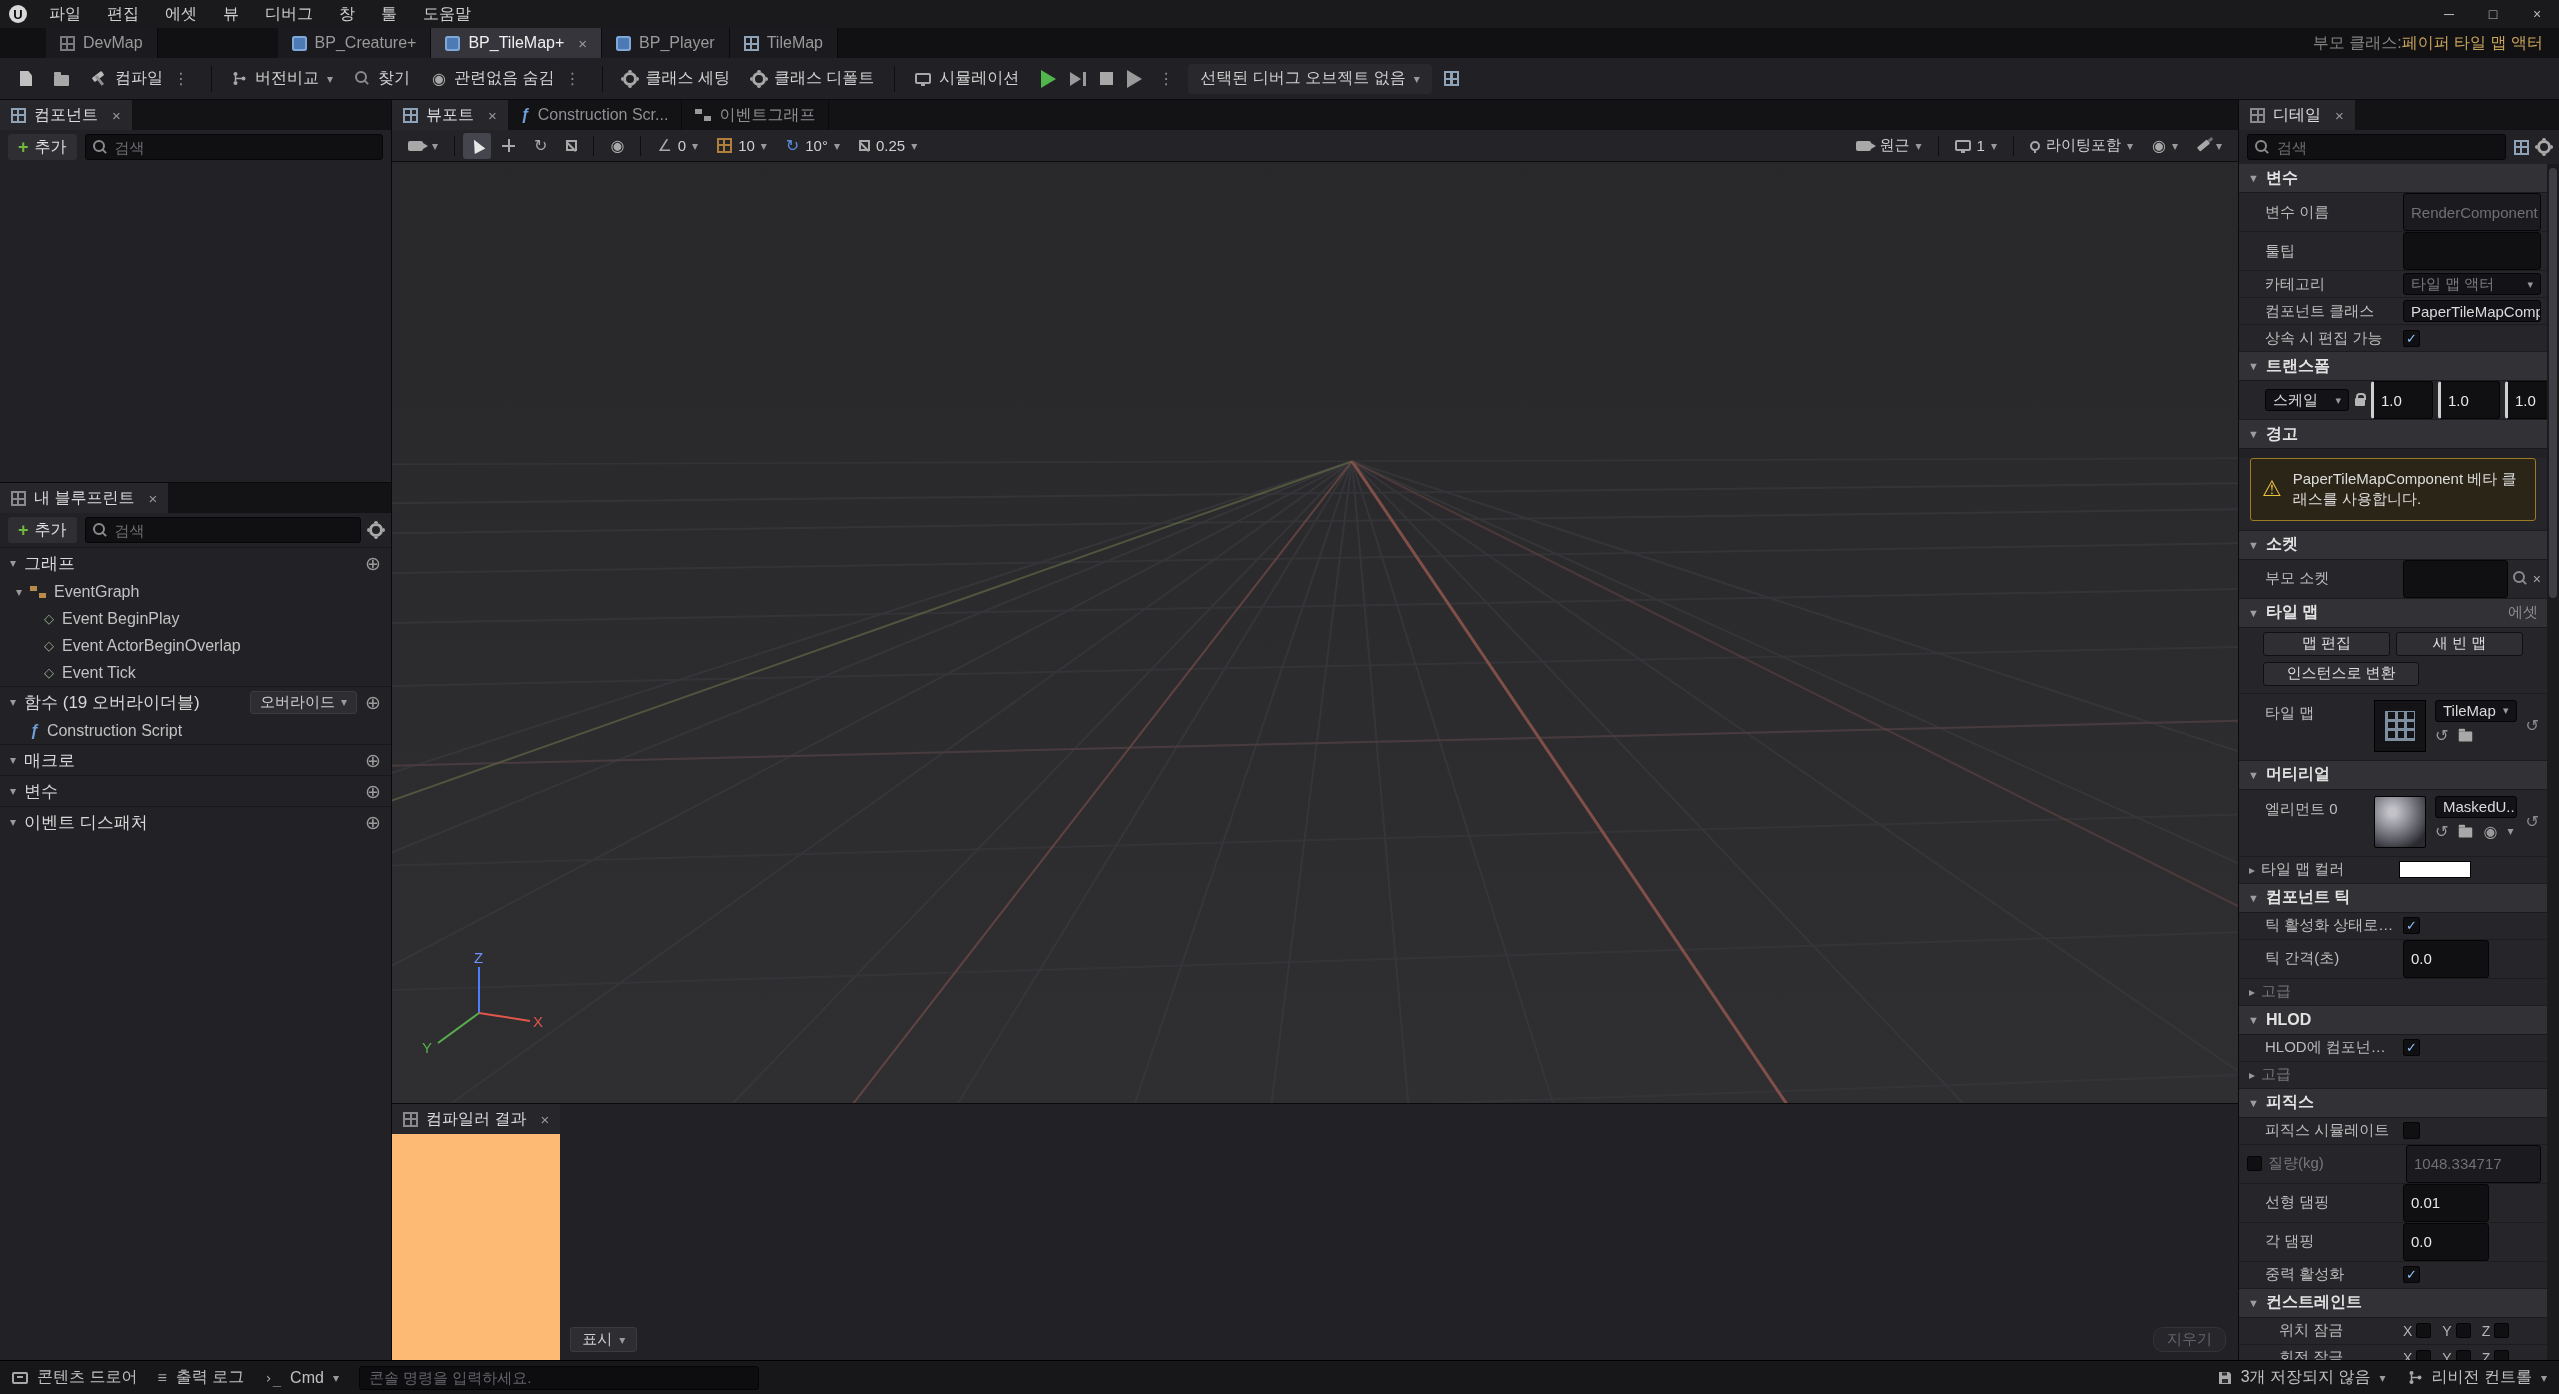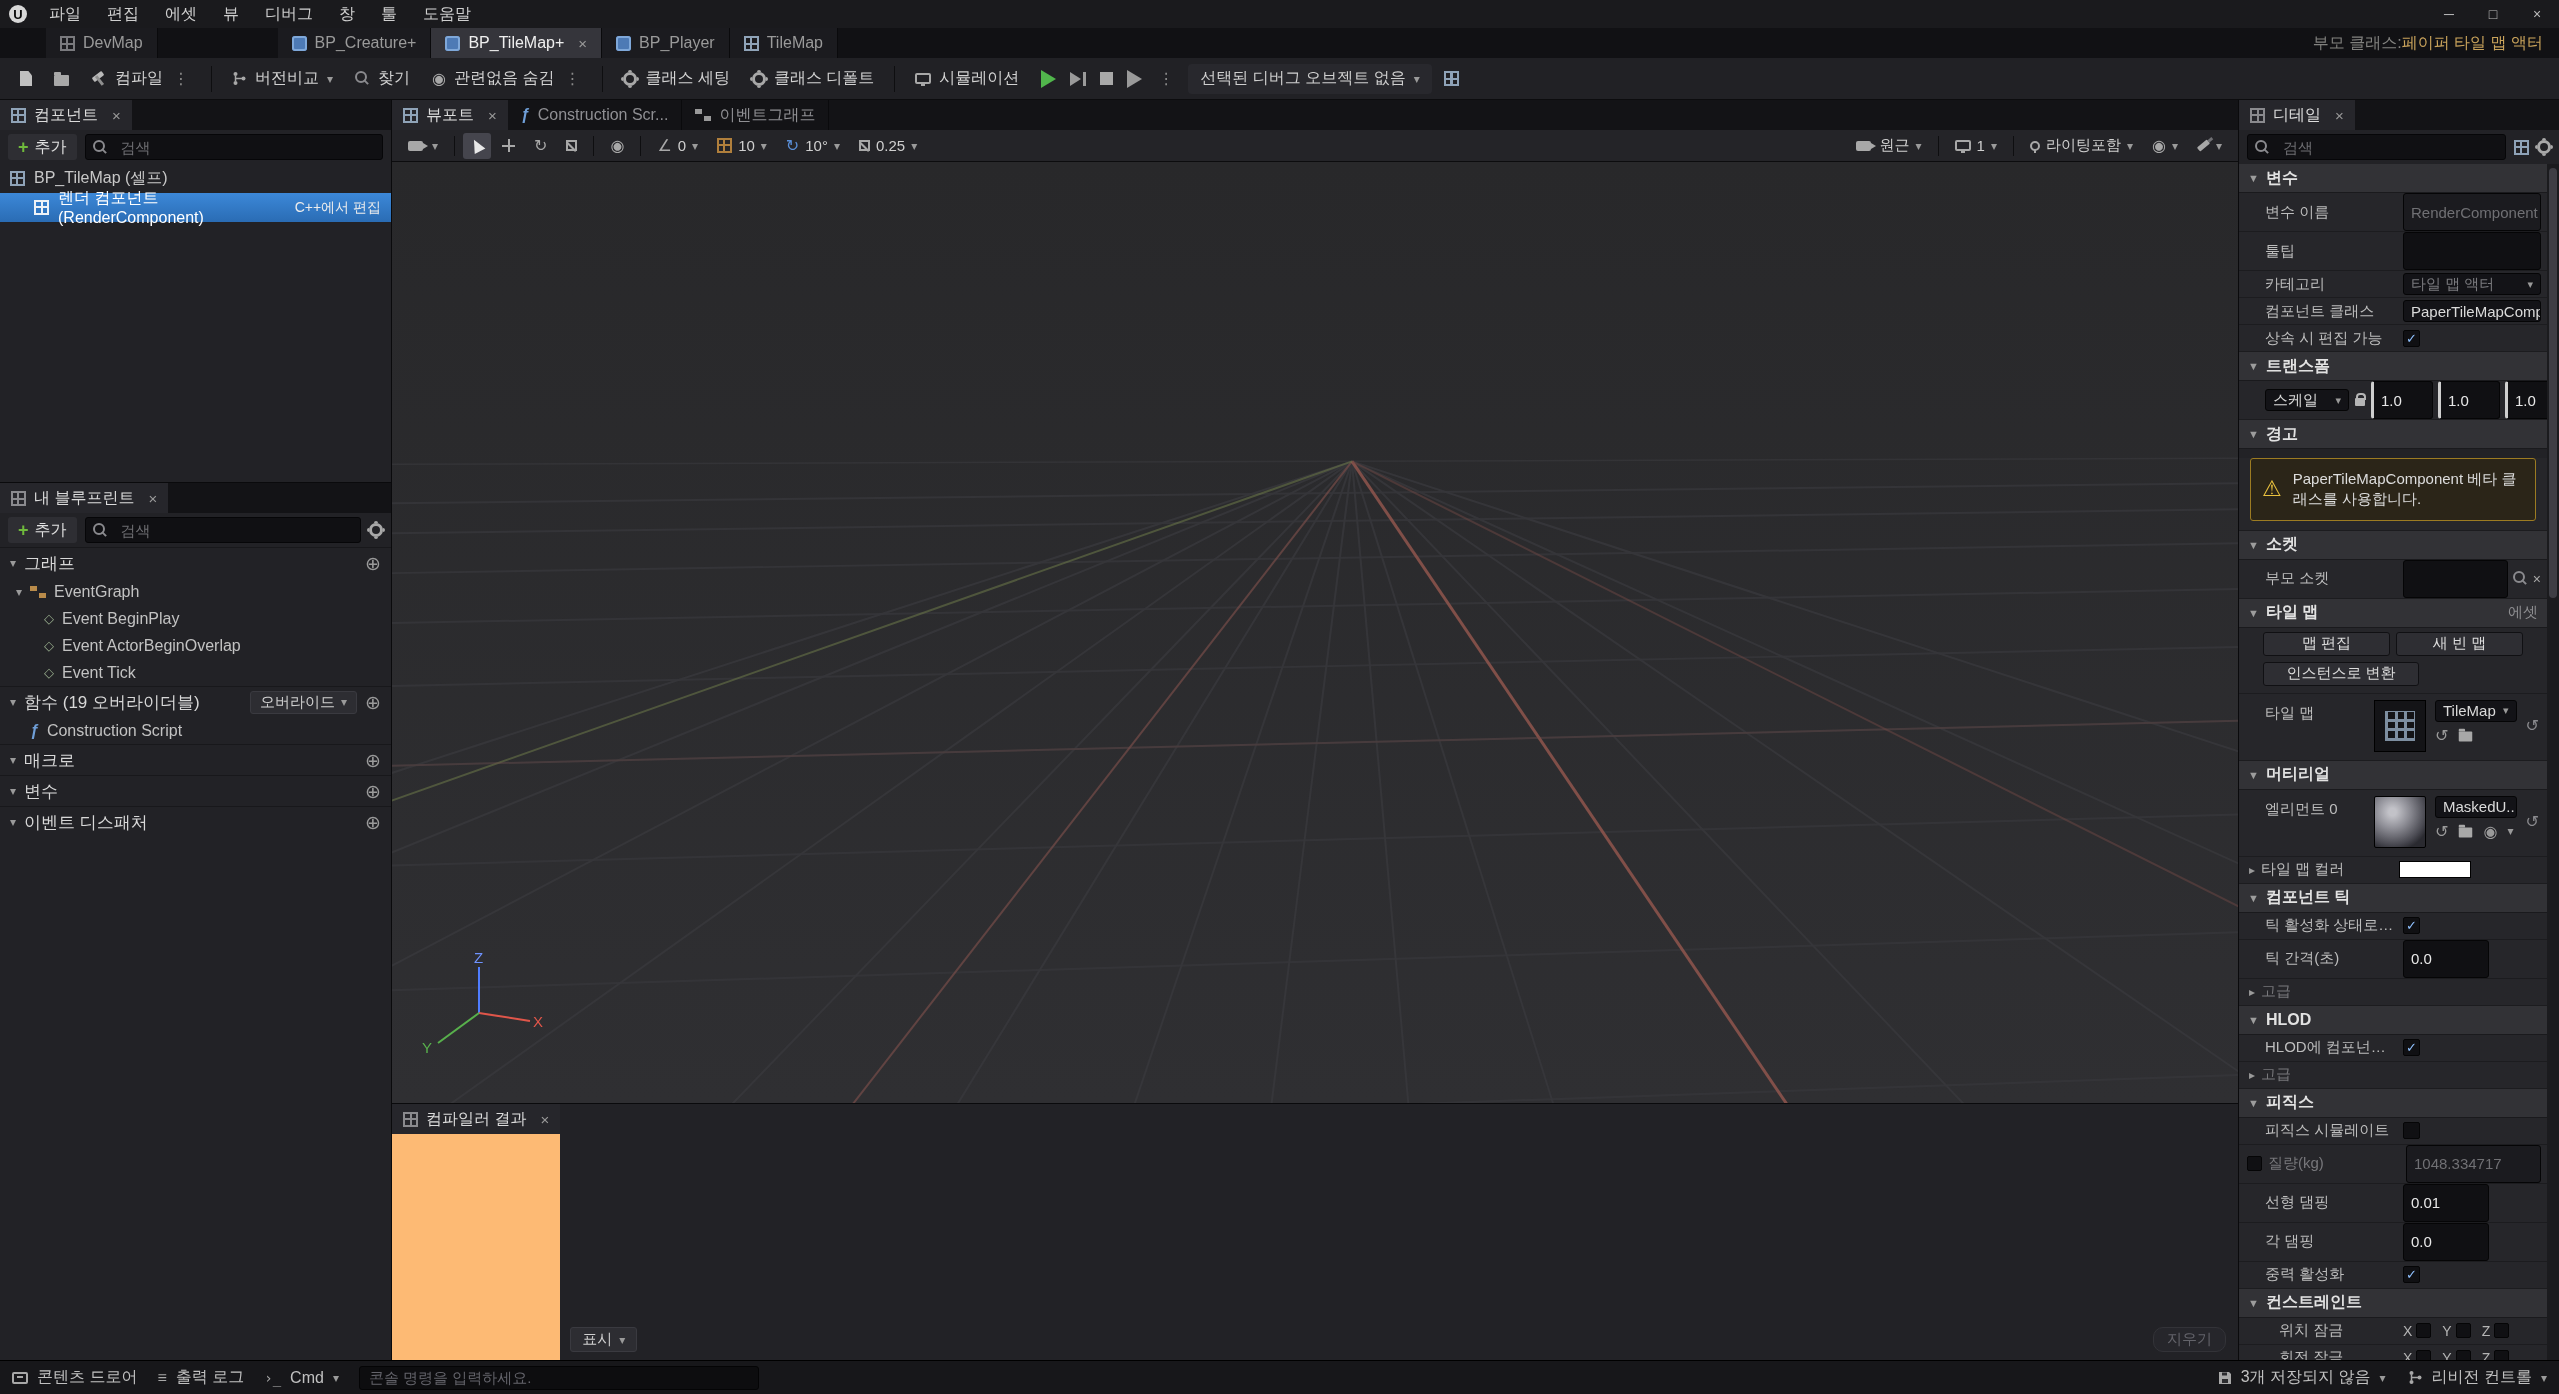--- a/index.html
+++ b/index.html
@@ -90,21 +90,21 @@
 .left-col{width:392px;flex:none;display:flex;flex-direction:column;background:#1c1c1f;border-right:1px solid #0a0a0c}
 .center-col{flex:1;display:flex;flex-direction:column;min-width:0}
 .right-col{width:321px;flex:none;display:flex;flex-direction:column;background:#222226;border-left:1px solid #0a0a0c;position:relative}
 
 
 .panel-titlebar{height:30px;background:#131316;display:flex;align-items:stretch;flex:none}
 .panel-tab{display:flex;align-items:center;gap:8px;padding:0 11px;font-size:16px;color:#dcdcdc;background:#26262b}
 .panel-tab-dim{display:flex;align-items:center;gap:8px;padding:0 13px;font-size:16px;color:#8f8f93;border-right:1px solid #0a0a0c}
 .panel-toolrow{height:34px;display:flex;align-items:center;gap:8px;padding:0 8px;background:#222226;flex:none}
 .add-btn{display:flex;align-items:center;gap:6px;height:26px;padding:0 10px;background:#2e2e33;border-radius:3px;font-size:16px;color:#e0e0e0}
-.searchbox{flex:1;height:26px;background:#101013;border:1px solid #060608;border-radius:3px;display:flex;align-items:center;padding:0 7px;gap:13px;min-width:0}
+.searchbox{flex:1;height:26px;background:#101013;border:1px solid #060608;border-radius:3px;display:flex;align-items:center;padding:0 7px;gap:7px;min-width:0}
 .searchbox input{flex:1;min-width:0;background:transparent;border:none;outline:none;color:#cfcfcf;font-size:15px;font-family:inherit}
 .searchbox input::placeholder{color:#6e6e72}
 
 
 .components-panel{height:383px;display:flex;flex-direction:column;flex:none;border-bottom:1px solid #0a0a0c;background:#222226}
 .comp-tree{flex:1}
 .trow{height:29px;display:flex;align-items:center;gap:9px;padding:0 10px;font-size:16px;color:#c8c8c8}
 .trow.child{padding-left:34px}
 .trow.selected{background:linear-gradient(#3c88d8,#2a6cb4);color:#fff}
 .badge{margin-left:auto;font-size:14px;color:#ececec;white-space:nowrap}
@@ -318,31 +318,20 @@
           </div>
         </div>
         <div class="panel-toolrow">
           <div class="add-btn">
             <span class="plus-green">+</span>
             <span>추가</span>
           </div>
           <div class="searchbox">
             <span class="ic ic-search"></span>
             <input placeholder="검색" style="">
-          </div>
-        </div>
-        <div class="comp-tree">
-          <div class="trow">
-            <span class="ic ic-grid"></span>
-            <span>BP_TileMap (셀프)</span>
-          </div>
-          <div class="trow child selected">
-            <span class="ic ic-grid white"></span>
-            <span>렌더 컴포넌트 (RenderComponent)</span>
-            <span class="badge">C++에서 편집</span>
           </div>
         </div>
       </div>
 
       <div class="mbp">
         <div class="panel-titlebar">
           <div class="panel-tab">
             <span class="ic ic-grid" style="background:repeating-linear-gradient(90deg,#8a8a8e 0 2px,transparent 2px 6.5px),repeating-linear-gradient(0deg,#8a8a8e 0 2px,transparent 2px 6.5px)"></span>
             <span>내 블루프린트</span>
             <span class="close">×</span>

